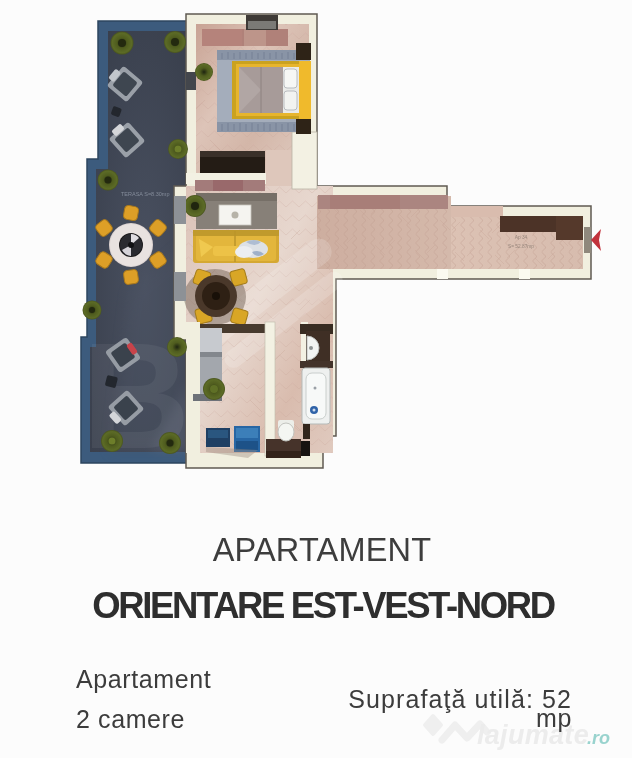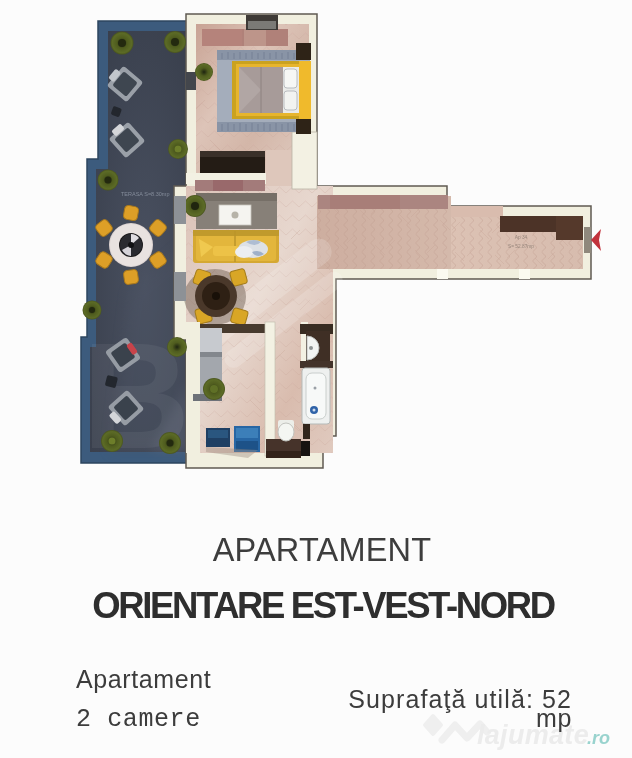--- a/index.html
+++ b/index.html
@@ -322,17 +322,17 @@
 <text x="57" y="44" font-family="Liberation Sans" font-size="27" font-weight="bold" font-style="italic" fill="#ececec" letter-spacing="0.3">lajumate</text>
 <text x="167" y="44" font-family="Liberation Sans" font-size="18" font-weight="bold" font-style="italic" fill="#99d3ce">.ro</text>
 </svg>
 
 <div class="abs t1" style="left:6px;top:532px;width:632px;text-align:center;">APARTAMENT</div>
 
 <div class="abs t2" style="left:7px;top:585px;width:632px;text-align:center;">ORIENTARE EST-VEST-NORD</div>
 
 <div class="abs t3" style="left:76px;top:665px;">Apartament</div>
 
-<div class="abs t3" style="left:76px;top:705px;font-family:Liberation Mono, monospace;">2 camere</div>
+<div class="abs t3" style="left:76px;top:705px;">2 camere</div>
 
 <div class="abs t3" style="right:60px;top:665px;letter-spacing:1.1px;margin-top:20px;">Suprafaţă utilă: 52</div>
 
 <div class="abs t3" style="right:60px;top:704px;">mp</div>
 
 </body></html>

